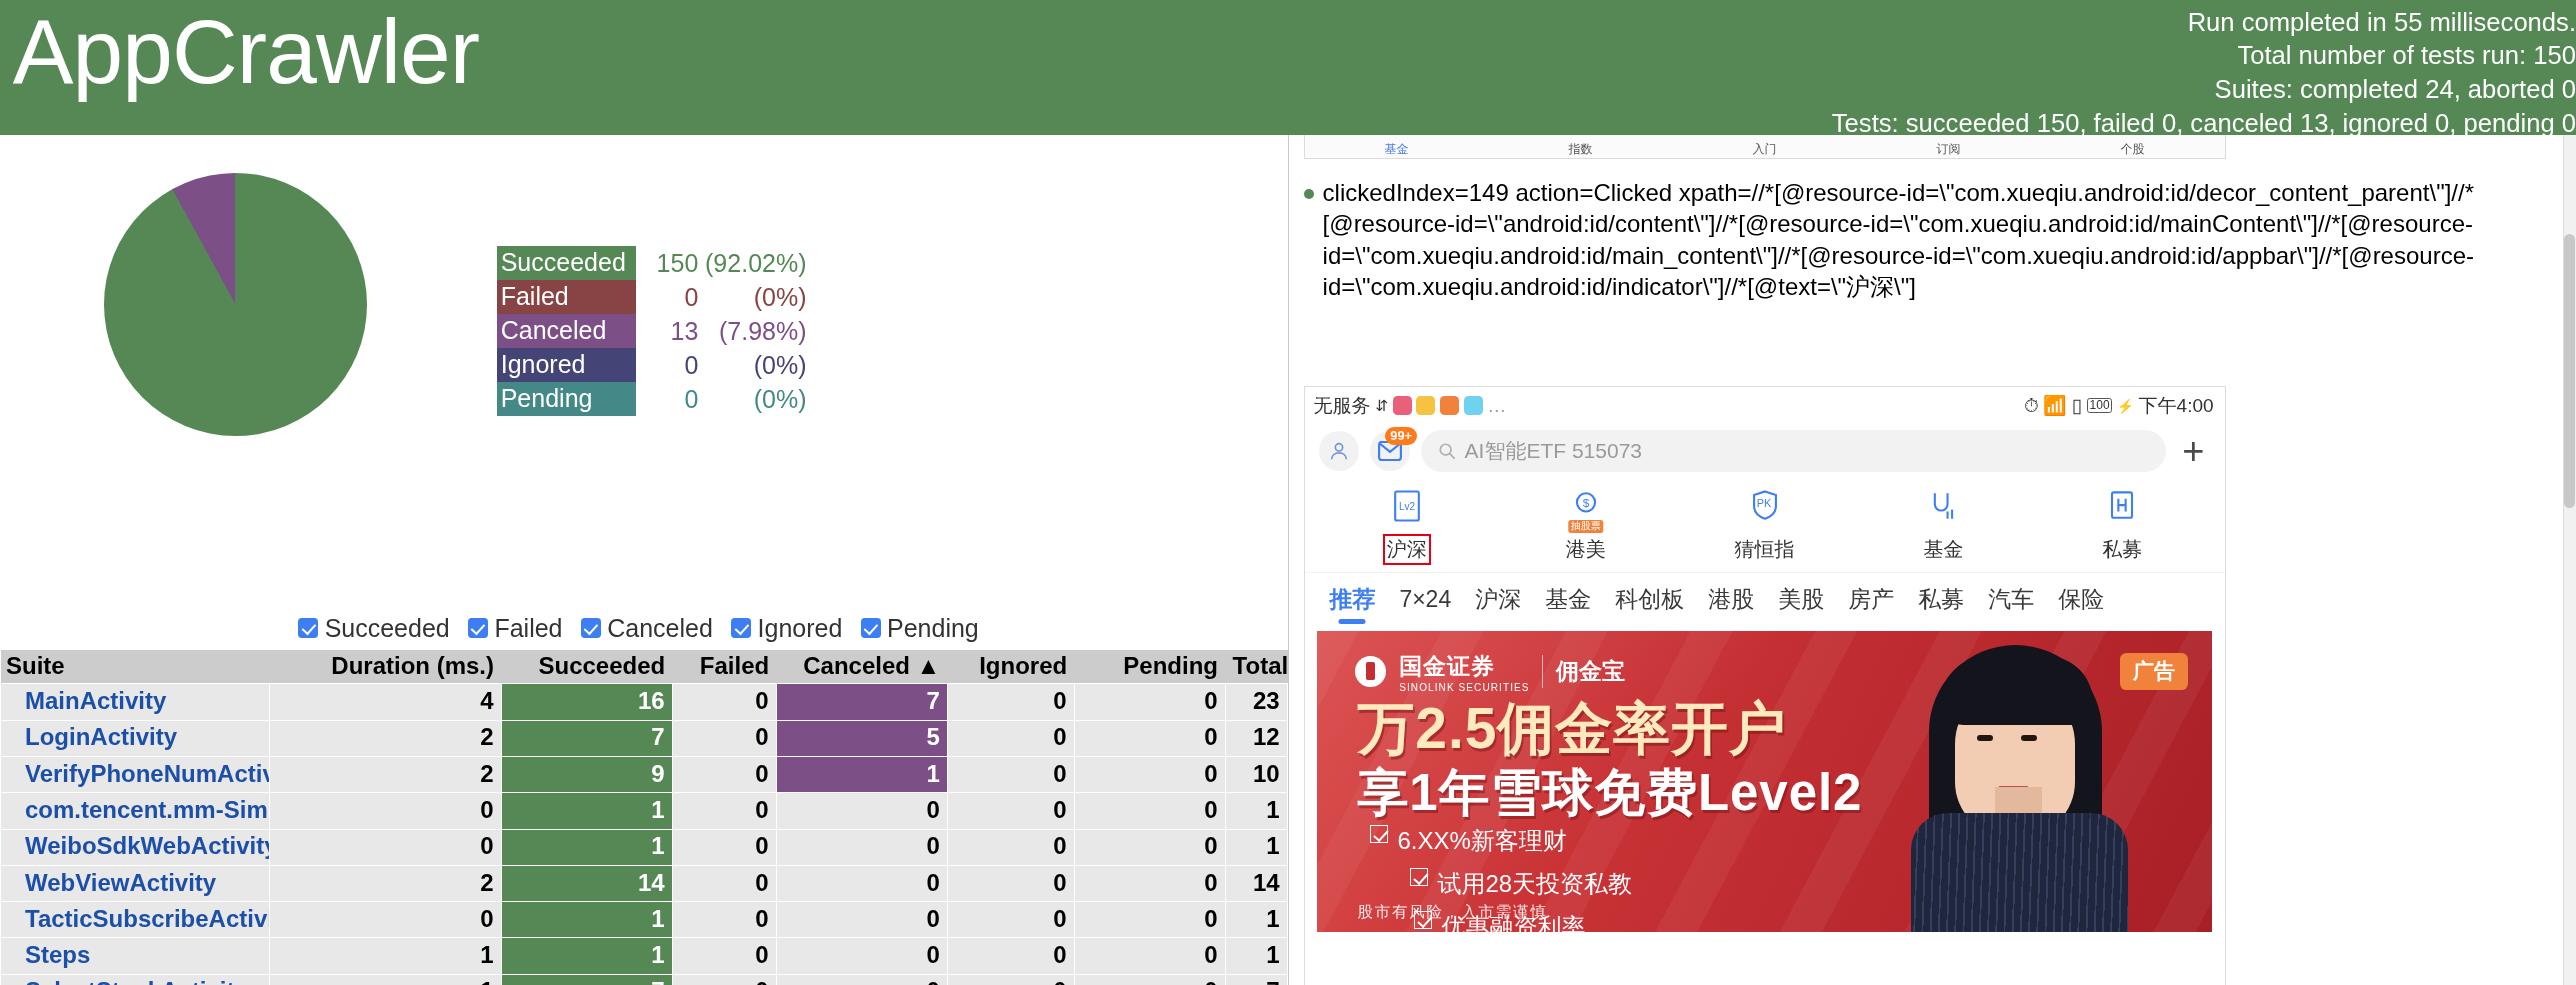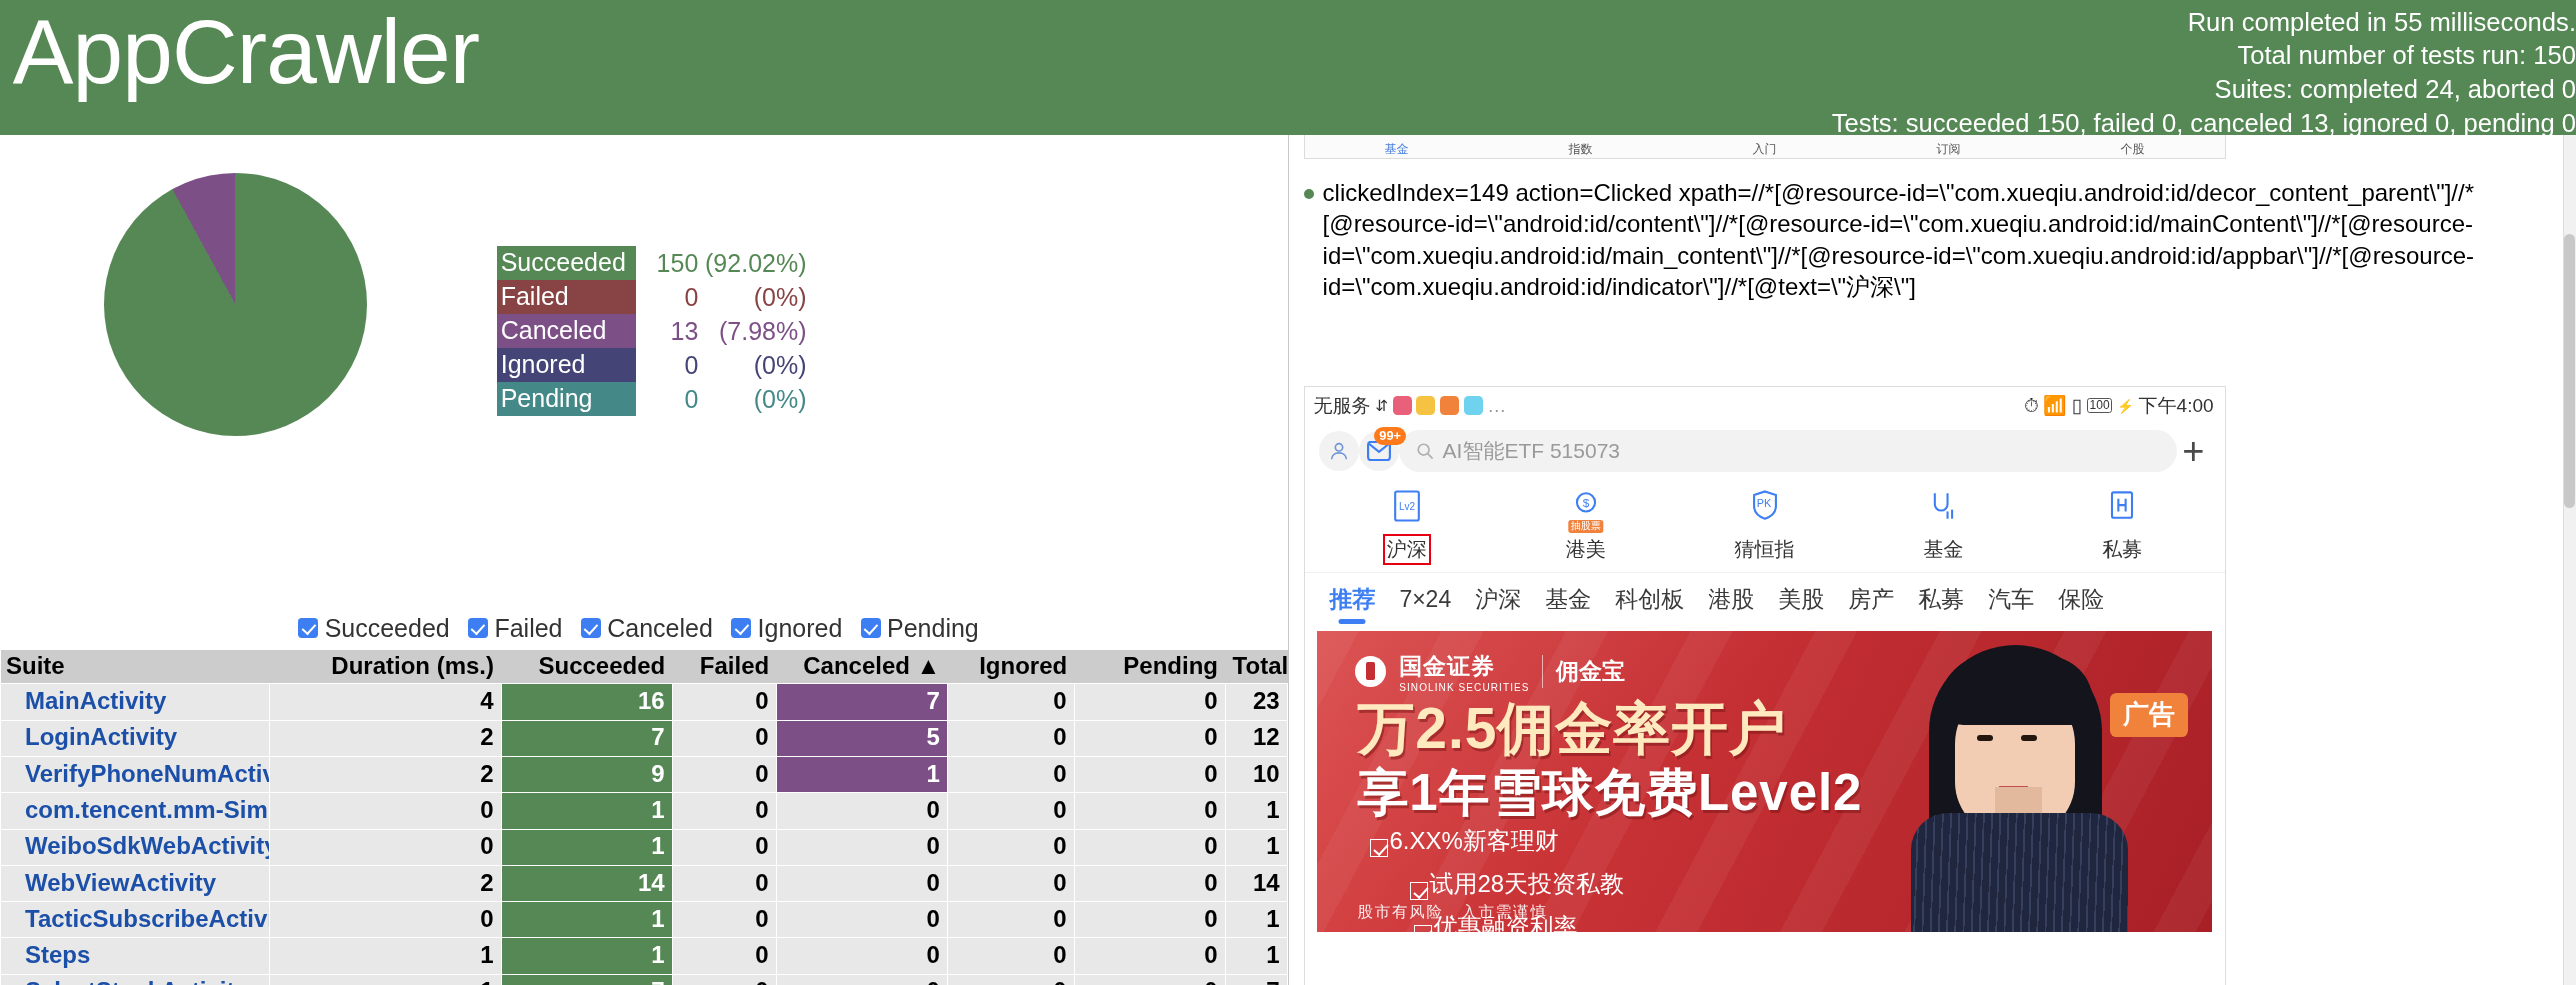--- a/index.html
+++ b/index.html
@@ -258,21 +258,21 @@
   .ico-orange { background: #f0823c; }
   .ico-cyan { background: #6fd2ef; }
   .batt {
     border: 1.8px solid #555; border-radius: 2.7px;
     font-size: 12px; padding: 0 1.8px; line-height: 13.7px;
     color: #333;
   }
 
   .searchrow {
     display: flex; align-items: center;
-    padding: 5.5px 14.6px 9px 14.6px; 
+    padding: 5.5px 14.6px 9px 14.6px; gap: 11px;
   }
   .avatar-btn {
     width: 40px; height: 40px; border-radius: 50%;
     background: #f2f2f2;
     display: flex; align-items: center; justify-content: center;
     flex: 0 0 auto;
   }
   .mail-btn {
     width: 40px; height: 40px; border-radius: 50%;
     background: #f2f2f2; position: relative;
@@ -371,22 +371,22 @@
     left: 11px; top: 5.5px; width: 9px; height: 18px;
     background: #c42f33; border-radius: 1.8px;
   }
   .ad-brand-cn { font-size: 23px; font-weight: bold; letter-spacing: 0.9px; }
   .ad-brand-en { font-size: 10px; letter-spacing: 1.1px; }
   .ad-sep { width: 0.9px; height: 33px; background: rgba(255,255,255,0.6); }
   .ad-sub-brand { font-size: 23px; font-weight: bold; }
   .ad-tag {
     position: absolute; top: 22px; right: 24px;
     background: #f0823c; color: #fff;
-    font-size: 26px; font-weight: bold;
-    padding: 4.6px 12.8px; border-radius: 6.4px; margin-top: 40px;
+    font-size: 21px; font-weight: bold;
+    padding: 4.6px 12.8px; border-radius: 6.4px;
   }
   .ad-h1 {
     position: absolute; top: 60px; left: 40px;
     font-size: 57px; font-weight: bold;
     color: #ffe9bf;
     text-shadow: 1.8px 2.7px 0 rgba(120,20,20,0.5);
     letter-spacing: 0.9px;
     white-space: nowrap;
   }
   .ad-h2 {
@@ -394,21 +394,21 @@
     font-size: 51px; font-weight: bold;
     color: #ffffff;
     text-shadow: 1.8px 2.7px 0 rgba(120,20,20,0.5);
     letter-spacing: 0.9px;
     white-space: nowrap;
   }
   .ad-bullets {
     position: absolute; left: 53px; top: 194px;
     color: #fff; font-size: 24px;
   }
-  .ad-bullets div { margin-bottom: 11px; display: flex; align-items: flex-end; gap: 1px; }
+  .ad-bullets div { margin-bottom: 11px; display: flex; align-items: flex-start; gap: 9px; }
   .ad-bullets div:nth-child(2) { margin-left: 40px; }
   .ad-bullets div:nth-child(3) { margin-left: 44px; }
   .ad-check {
     width: 18px; height: 18px; border: 1.8px solid #fff;
     display: inline-block; position: relative; flex: 0 0 auto;
   }
   .ad-check::after {
     content: ""; position: absolute; left: 5.5px; top: 0.9px;
     width: 5.5px; height: 12px; border: solid #fff;
     border-width: 0 2.2px 2.2px 0; transform: rotate(42deg);

